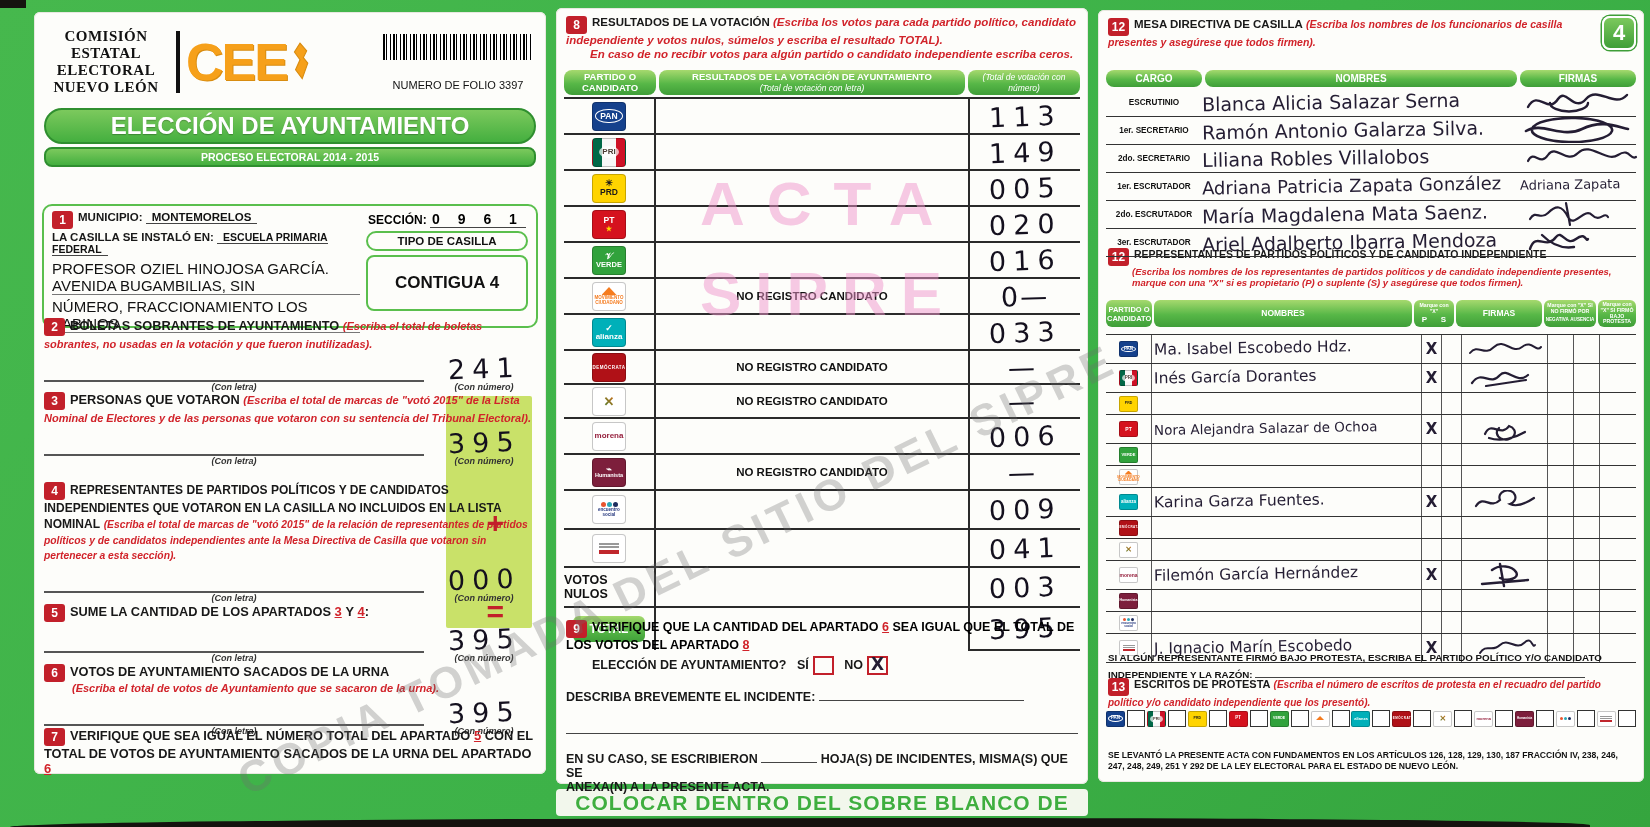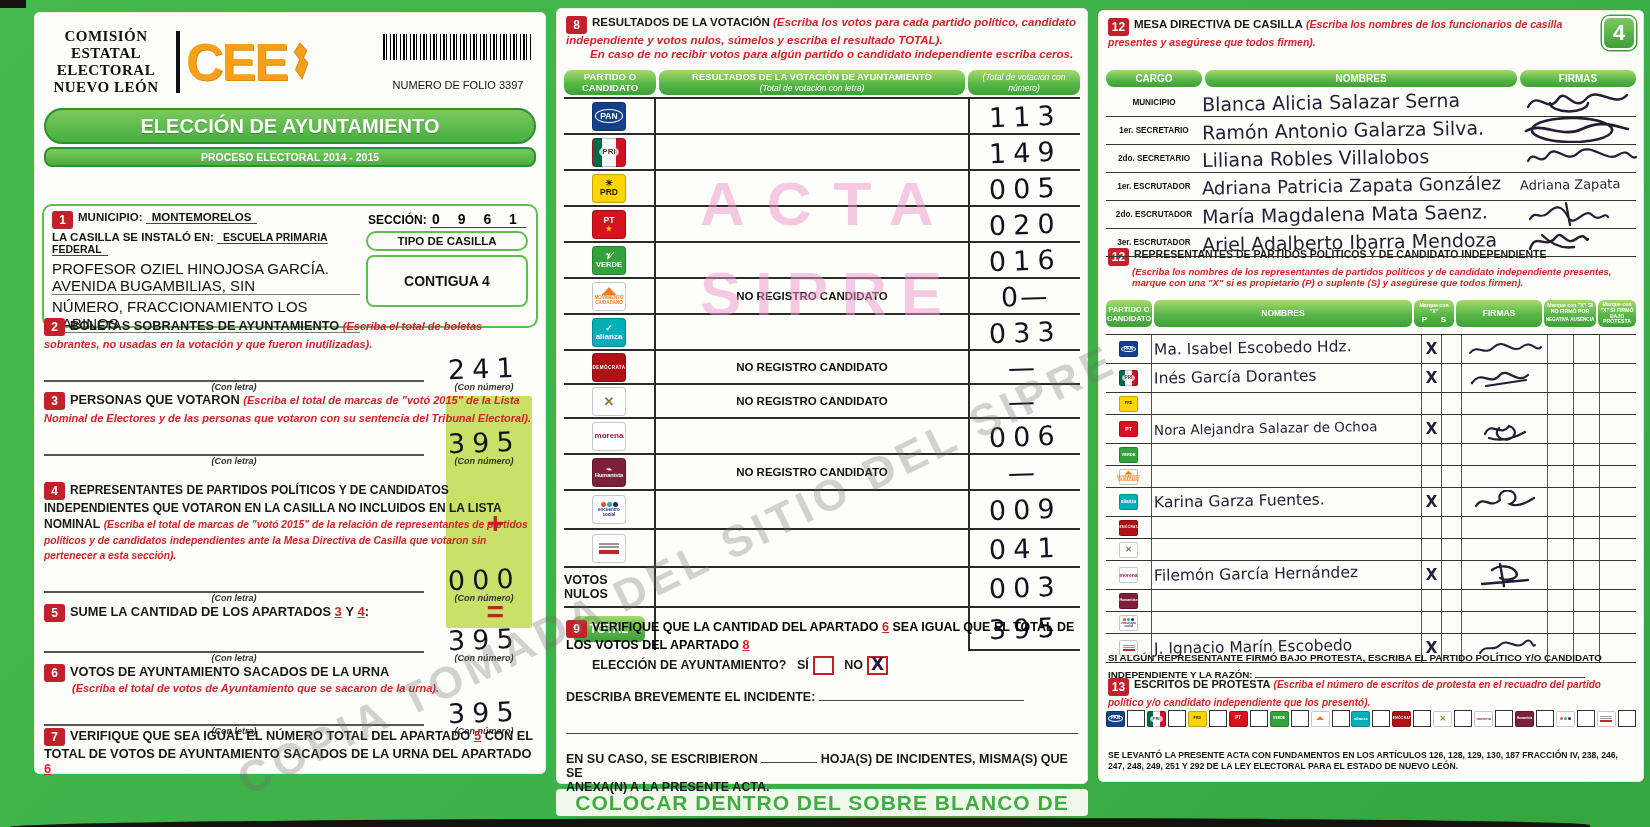--- a/index.html
+++ b/index.html
@@ -26,36 +26,36 @@
   
   .brand-row{position:absolute;top:8px;left:8px;right:8px;height:84px;display:flex;align-items:center;}
   .org{width:128px;text-align:center;font-family:"Liberation Serif",serif;font-weight:bold;font-size:15px;line-height:17px;color:#111;letter-spacing:.5px;}
   .brand-divider{width:4px;height:62px;background:#111;margin:0 6px;}
   .cee{flex:0 0 150px;display:flex;align-items:center;}
   .cee-text{font-size:52px;font-weight:900;color:#f6a01a;letter-spacing:-2px;text-shadow:1px 1px 0 #d88c10;line-height:1;}
   .folio{margin-left:auto;width:160px;text-align:center;}
   .barcode{height:26px;width:150px;margin:0 auto;background:repeating-linear-gradient(90deg,#000 0 2px,#fff 2px 3px,#000 3px 4px,#fff 4px 7px,#000 7px 8px,#fff 8px 10px);}
   .folio-text{font-size:11px;color:#111;margin-top:19px;text-align:center;}
   .title-box{position:absolute;top:96px;left:10px;right:10px;}
-  .title-main{background:linear-gradient(180deg,#7cc95d,#44af3f);border:2px solid #2f8f2f;border-radius:18px;color:#fff;text-align:center;font-weight:bold;font-size:20px;line-height:24px;padding:4px 0;text-shadow:0 1px 1px rgba(0,0,0,.25);}
+  .title-main{background:linear-gradient(180deg,#7cc95d,#44af3f);border:2px solid #2f8f2f;border-radius:18px;color:#fff;text-align:center;font-weight:bold;font-size:24px;line-height:24px;padding:4px 0;text-shadow:0 1px 1px rgba(0,0,0,.25);}
   .title-sub{margin-top:3px;background:linear-gradient(180deg,#7cc95d,#44af3f);border:2px solid #2f8f2f;border-radius:8px;color:#fff;text-align:center;font-weight:bold;padding:2px 0;}
   .title-sub .l1{font-size:10.5px;}
   .title-sub .l2{font-size:12.5px;}
 
   
   .s1-box{position:absolute;top:192px;left:8px;right:8px;height:110px;border:2px solid #5abf4d;border-radius:10px;padding:5px 8px;display:flex;}
   .s1-left{flex:1;font-size:11.5px;color:#111;}
   .s1-row{margin-bottom:2px;}
   .s1-val{font-weight:bold;font-size:11.5px;border-bottom:1.5px solid #444;padding:0 6px;}
   .s1-line{border-bottom:1.5px solid #777;font-weight:normal;font-size:15px;padding-top:3px;}
   .s1-right{width:162px;margin-left:6px;text-align:center;}
   .seccion{font-weight:bold;font-size:12px;white-space:nowrap;}
   .seccion .digits{letter-spacing:7px;font-size:14px;border-bottom:1.5px solid #444;padding:0 2px;}
   .tipo-pill{margin-top:4px;border:2px solid #5abf4d;border-radius:10px;font-weight:bold;font-size:11.5px;padding:2px 0;color:#111;}
-  .contigua{margin-top:4px;border:2px solid #5abf4d;border-radius:8px;font-weight:bold;font-size:14px;padding:16px 0;color:#111;}
+  .contigua{margin-top:4px;border:2px solid #5abf4d;border-radius:8px;font-weight:bold;font-size:17px;padding:16px 0;color:#111;}
 
   
   .sec{position:absolute;left:10px;right:10px;font-size:13px;z-index:2;}
   .sec .tt{font-weight:bold;color:#181818;font-size:12.8px;line-height:15px;}
   .sec .nn{font-size:11px;line-height:13px;}
   .vrow{display:flex;align-items:flex-end;margin-top:4px;}
   .vline{flex:1;margin-right:8px;}
   .rule{border-bottom:2px solid #555;height:20px;}
   .vline .conletra{text-align:center;display:block;}
   .vnum{width:104px;text-align:center;position:relative;}
@@ -505,21 +505,21 @@
       <span class="rednote" style="font-size:10.5px">(Escriba los nombres de los funcionarios de casilla presentes y asegúrese que todos firmen).</span>
     </div>
 
     <div class="mesa">
       <div class="mesa-head">
         <div class="gbar">CARGO</div>
         <div class="gbar">NOMBRES</div>
         <div class="gbar">FIRMAS</div>
       </div>
       <div class="mesa-row">
-        <div class="mesa-cargo">MUNICIPIO</div>
+        <div class="mesa-cargo">ESCRUTINIO</div>
         <div class="mesa-nombre"><span class="hwname" style="font-size:19px">Blanca Alicia Salazar Serna</span></div>
         <div class="mesa-firma">
             <svg class="sig" width="110" height="26" viewBox="0 0 110 26">
               <path d="M6 18 C16 0 26 26 36 10 C44 -2 52 24 64 10 S92 20 105 6 M28 14 A18 8 0 1 0 66 14" fill="none" stroke="#241d33" stroke-width="2.4" stroke-linecap="round"></path>
             </svg>
           </div>
       </div>
       <div class="mesa-row">
         <div class="mesa-cargo">1er. SECRETARIO</div>
         <div class="mesa-nombre"><span class="hwname" style="font-size:19px">Ramón Antonio Galarza Silva.</span></div>

